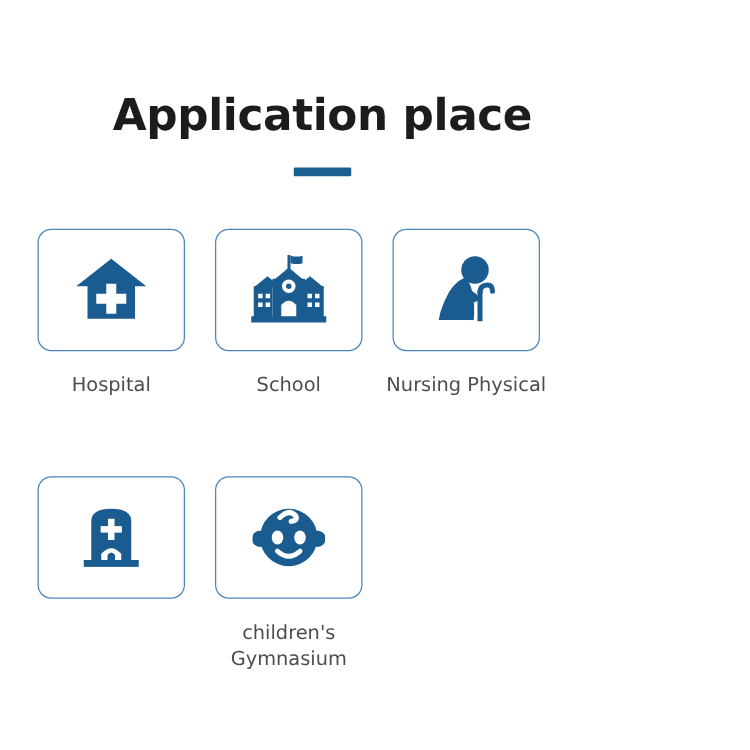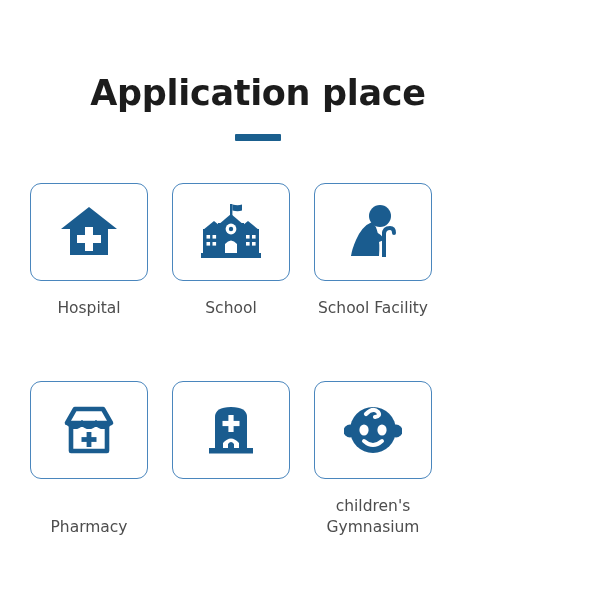--- a/index.html
+++ b/index.html
@@ -177,45 +177,27 @@
               <path fill="#1a5c8f" d="M27 18 Q17 22 11 36 Q7 45 6 52 L34 52 Q35 40 33 30 Q31 21 27 18 Z"></path>
 
               <path fill="#1a5c8f" d="M30 28 Q37 30 39 36 L34 38 Q32 33 28 33 Z"></path>
 
               <rect x="37" y="28" width="4" height="25" fill="#1a5c8f"></rect>
 
               <path fill="none" stroke="#1a5c8f" stroke-width="4" stroke-linecap="round" d="M39 30 Q39 24 45 24 Q49 24 49 29"></path>
             </svg>
           </span>
         </div>
-        <div class="label">School Facility</div>
+        <div class="label">Nursing Physical</div>
       </div>
 
     </div>
 
     <div class="row row-2">
 
-      <div class="cell">
-        <div class="card">
-          <span>
-            <svg width="62" height="54" viewBox="0 0 62 54">
-
-              <path fill="none" stroke="#1a5c8f" stroke-width="4.6" stroke-linejoin="round" d="M9 20 L17 6 L45 6 L53 20 Z"></path>
-
-              <path fill="none" stroke="#1a5c8f" stroke-width="4.2" stroke-linecap="round" d="M10 20 Q17 28 24 20 Q31 28 38 20 Q45 28 52 20"></path>
-
-              <path fill="none" stroke="#1a5c8f" stroke-width="4.6" stroke-linejoin="round" d="M13 24 L13 48 L49 48 L49 24"></path>
-
-              <rect x="28.6" y="29" width="4.8" height="15" fill="#1a5c8f"></rect>
-              <rect x="23.5" y="34.1" width="15" height="4.8" fill="#1a5c8f"></rect>
-            </svg>
-          </span>
-        </div>
-        <div class="label single">Pharmacy</div>
-      </div>
 
 
       <div class="cell">
         <div class="card">
           <span>
             <svg width="56" height="54" viewBox="0 0 56 54">
 
               <path fill="#1a5c8f" d="M12 48 L12 14 Q12 4 28 4 Q44 4 44 14 L44 48 Z"></path>
 
               <rect x="25.4" y="12" width="5.2" height="17" fill="#ffffff"></rect>

